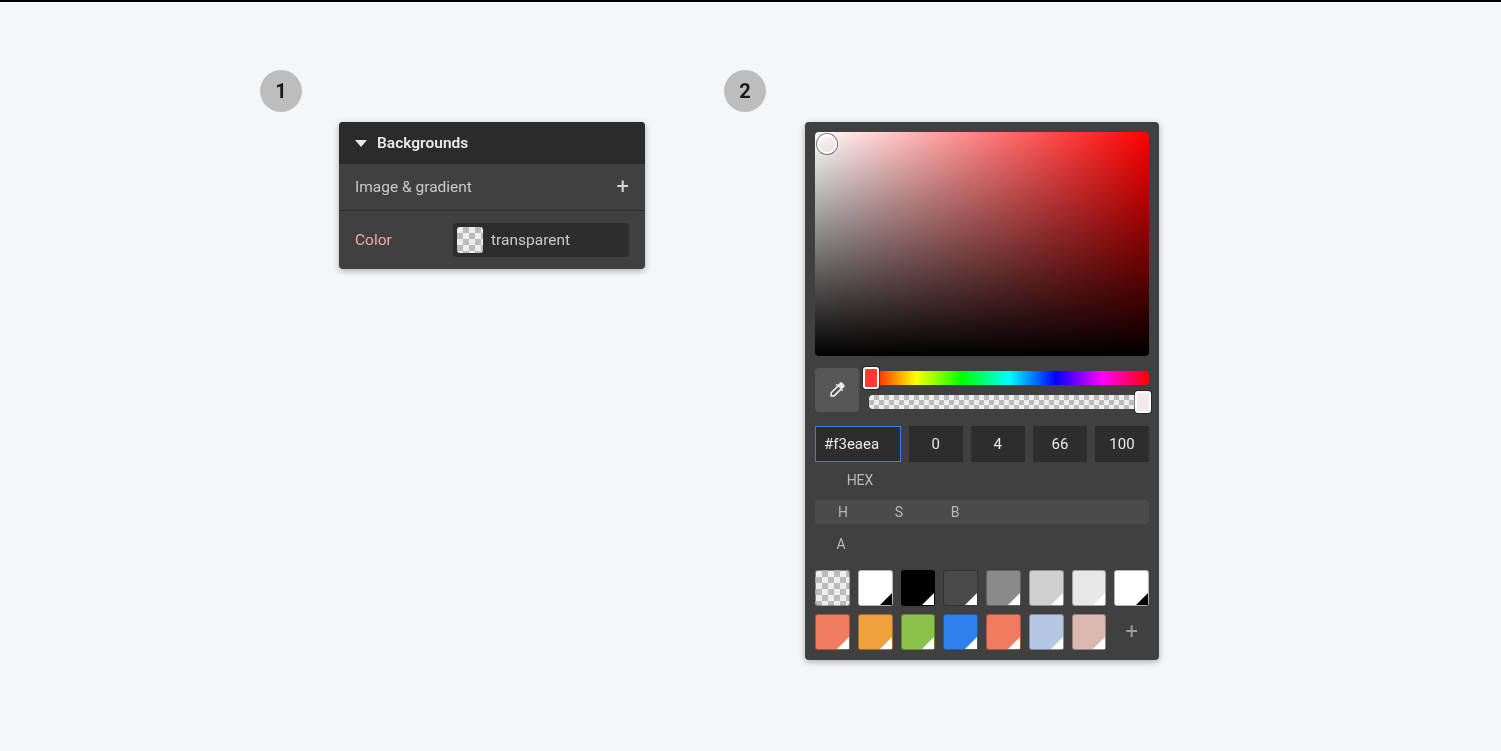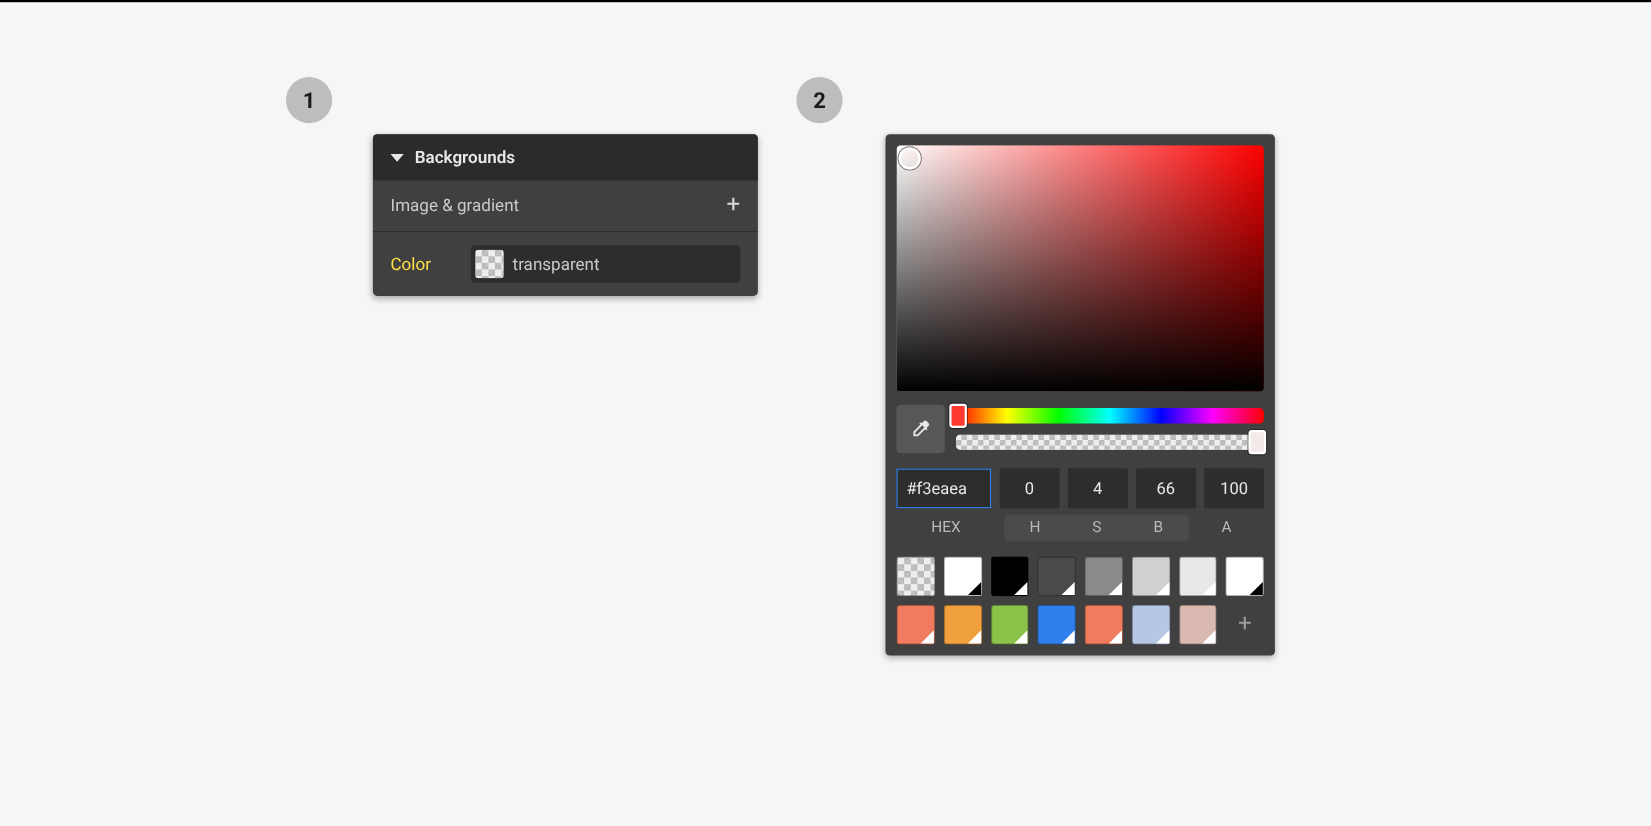--- a/index.html
+++ b/index.html
@@ -26,21 +26,21 @@
     color: #1a1a1a;
     display: flex;
     align-items: center;
     justify-content: center;
     font-weight: 700;
     font-size: 20px;
   }
   
   .panel {
     position: absolute;
-    width: 350px;
+    width: 306px;
     background: #404040;
     border-radius: 4px;
     overflow: hidden;
     font-size: 15.5px;
     color: #c9c9c9;
     box-shadow: 0 2px 6px rgba(0,0,0,.3);
   }
   .panel-header {
     background: #2b2b2b;
     display: flex;
@@ -54,24 +54,24 @@
     width: 0; height: 0;
     border-left: 6px solid transparent;
     border-right: 6px solid transparent;
     border-top: 7px solid #e8e8e8;
   }
   .panel-row {
     display: flex;
     align-items: center;
     padding: 12px 16px;
     border-top: 1px solid #2e2e2e;
-    gap: 3px;
+    gap: 28px;
   }
   .panel-row.first { border-top: none; }
-  .row-label { width: 70px; flex: none; color: #fde047; }
+  .row-label { width: 70px; flex: none; color: #fca5a5; }
   .spacer { flex: 1; }
   .plus-btn {
     font-size: 22px; line-height: 1;
     color: #d6d6d6; cursor: pointer;
   }
   .color-chip {
     flex: 1;
     display: flex;
     align-items: center;
     background: #2d2d2d;
@@ -227,20 +227,21 @@
     text-align: left;
     padding-left: 8px;
   }
   .in-num { width: 46px; }
   .labels-row {
     display: flex;
     gap: 8px;
     margin-top: 6px;
     color: #b8b8b8;
     font-size: 14px;
+    flex-direction: column;
   }
   .hsb-group {
     display: flex;
     background: #4b4b4b;
     border-radius: 4px;
   }
   .hsb-group .lbl-s { width: 56px; text-align: center; padding: 4px 0; }
   .lbl-a { width: 52px; text-align: center; padding: 4px 0; }
   .lbl-hex { width: 90px; text-align: center; padding: 4px 0; }
   

